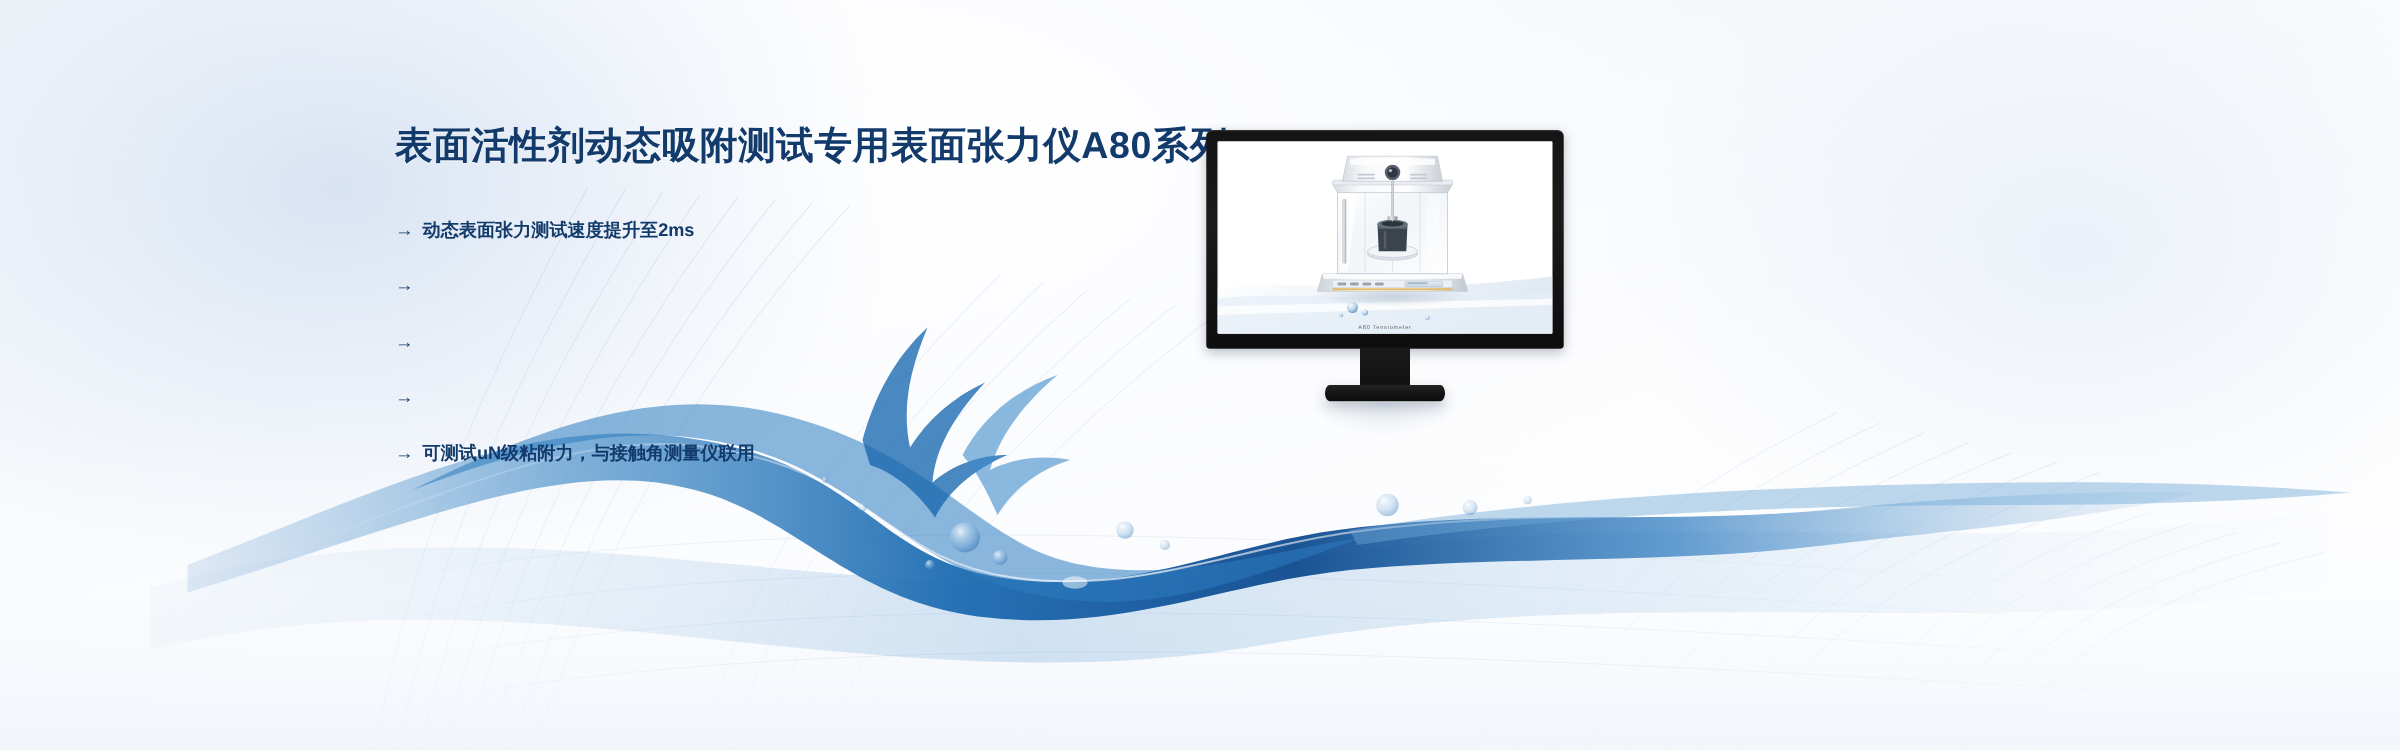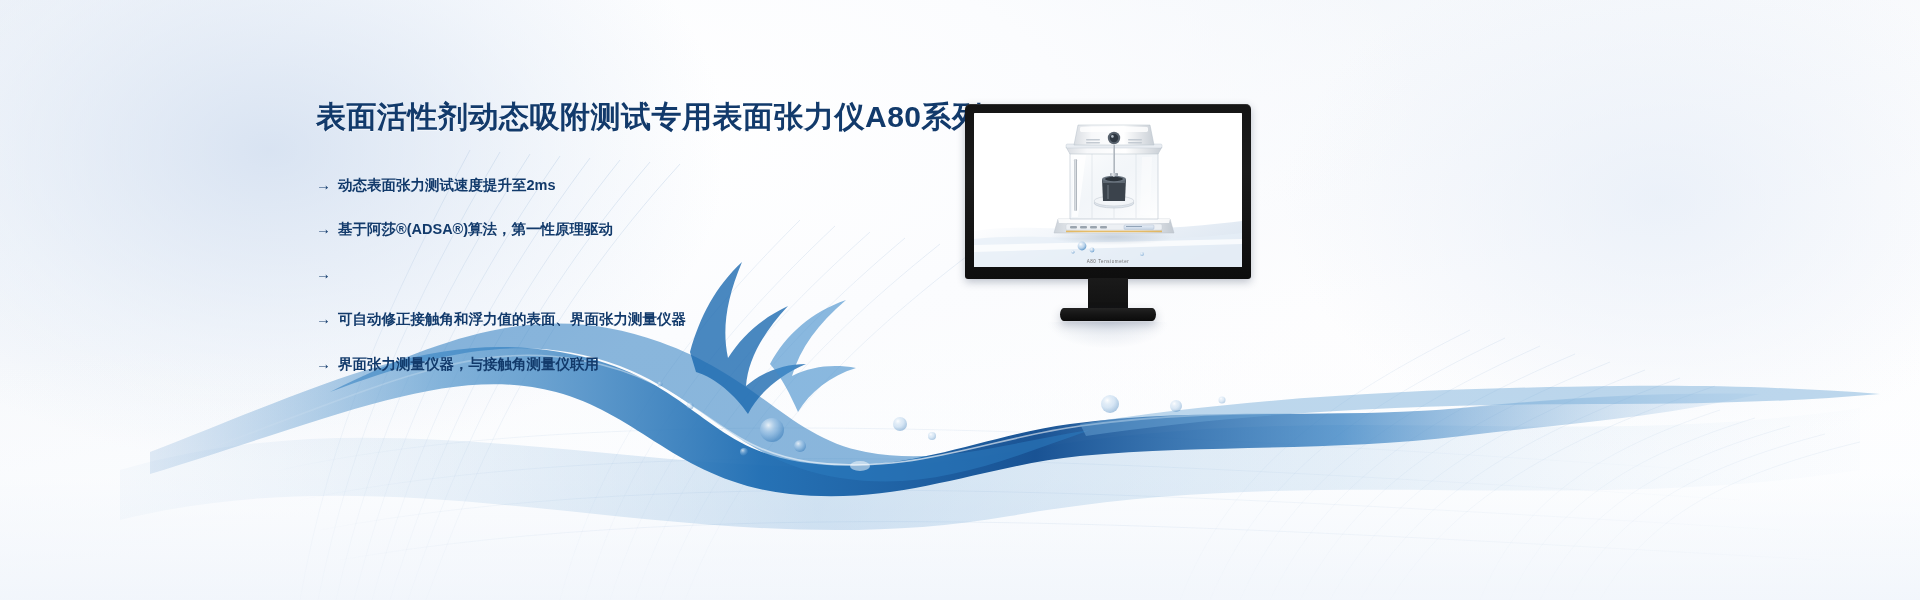--- a/index.html
+++ b/index.html
@@ -271,35 +271,33 @@
 
     <ul class="features" style="list-style:none">
 
       <li class="feature">
         <span class="f-arrow">→</span>
         <span class="f-text">动态表面张力测试速度提升至2ms</span>
       </li>
 
       <li class="feature">
         <span class="f-arrow">→</span>
-        <span class="f-text">基于阿莎®(ADSA®)算法，第一性原理驱动</span>
       </li>
 
       <li class="feature">
         <span class="f-arrow">→</span>
       </li>
 
       <li class="feature">
         <span class="f-arrow">→</span>
-        <span class="f-text">可自动修正接触角和浮力值的表面、界面张力测量仪器</span>
       </li>
 
       <li class="feature">
         <span class="f-arrow">→</span>
-        <span class="f-text">界面张力测量仪器，与接触角测量仪联用</span>
+        <span class="f-text">可测试uN级粘附力，与接触角测量仪联用</span>
       </li>
 
     </ul>
   </div>
 
   <div class="monitor">
     <div class="m-bezel">
       <div class="m-screen">
 
         <svg class="instr" viewBox="0 0 268 154" preserveAspectRatio="xMidYMid slice" xmlns="http://www.w3.org/2000/svg">

